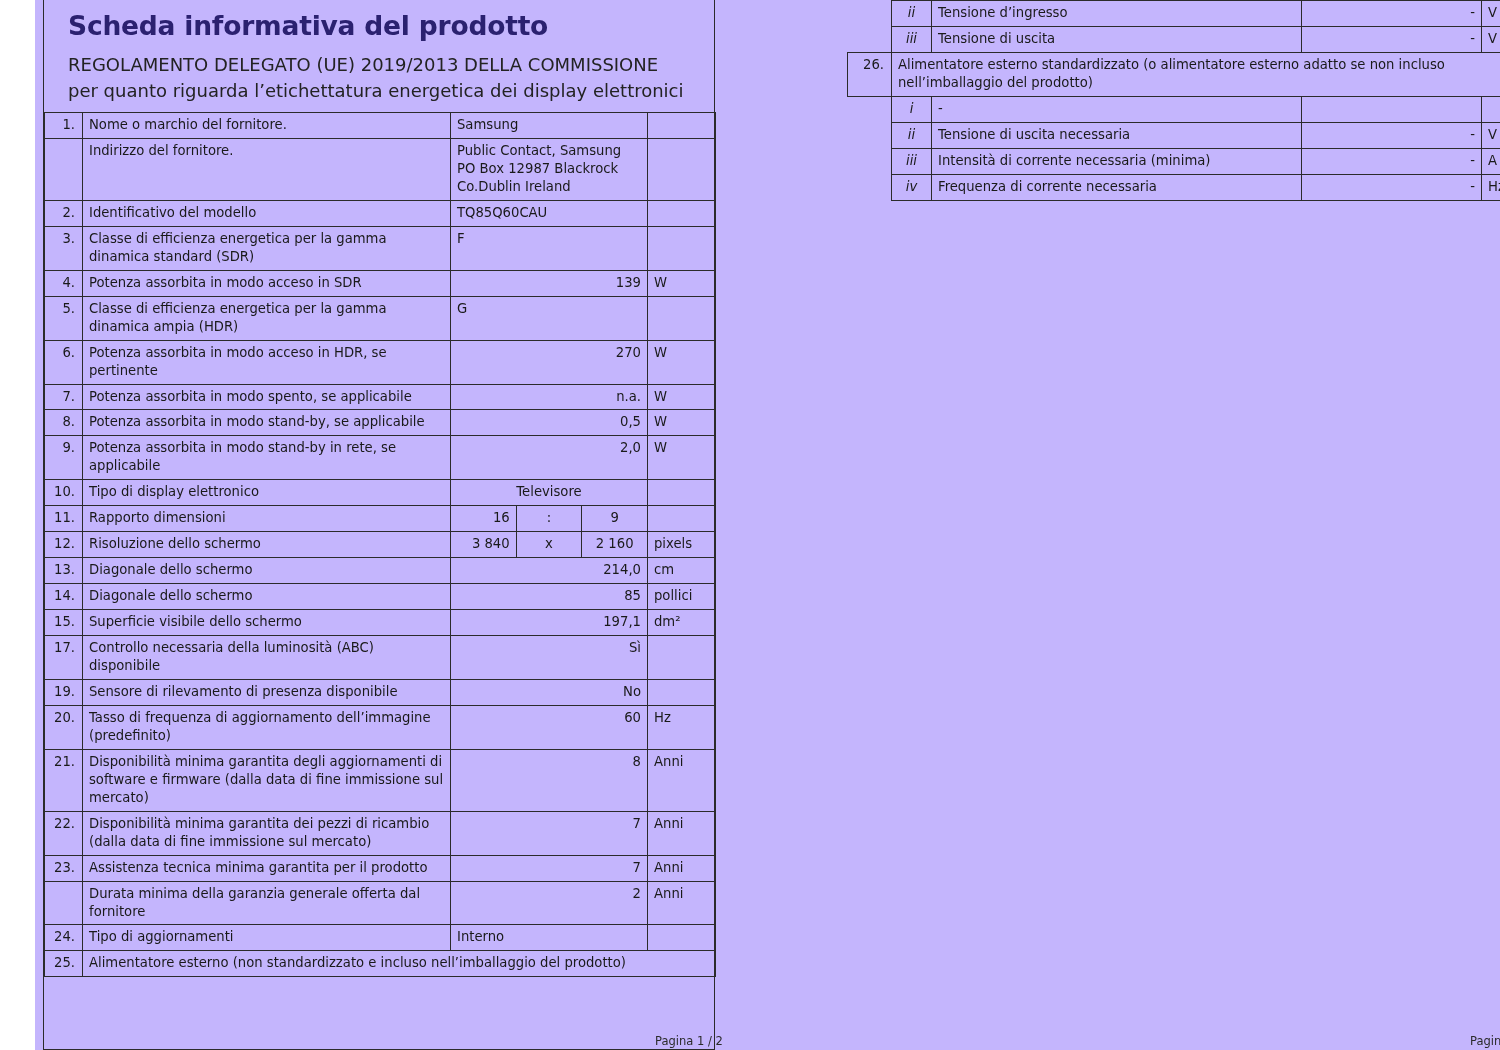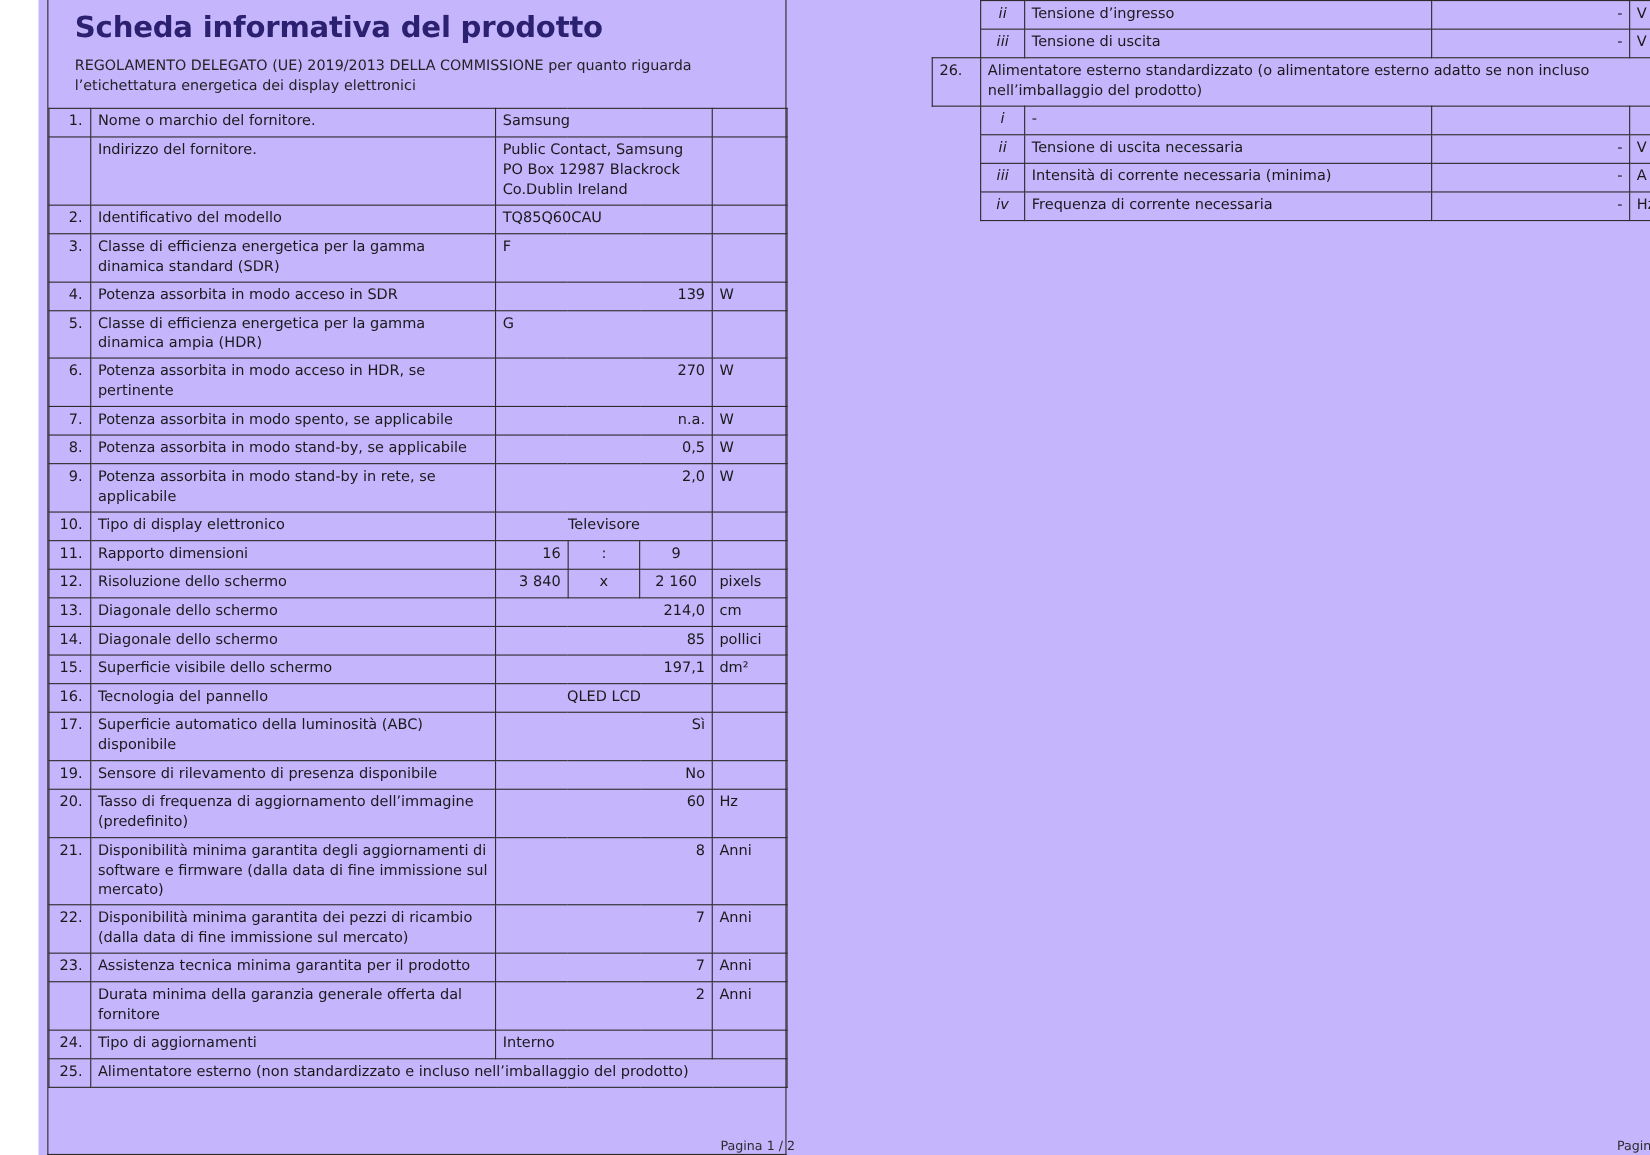--- a/index.html
+++ b/index.html
@@ -37,21 +37,21 @@
     height: 190px;
   }
   .title {
     font-size: 26.5px;
     font-weight: bold;
     color: #2b2170;
     margin: 10px 0 0 24px;
     letter-spacing: -0.2px;
   }
   .subtitle {
-    font-size: 13px;
+    font-size: 18px;
     color: #232323;
     margin: 11px 22px 0 24px;
     line-height: 1.42;
   }
   table {
     border-collapse: collapse;
     width: 100%;
     table-layout: fixed;
   }
   .tbl-left { margin-top: 9px; }
@@ -75,21 +75,21 @@
   .ar-sep { width: 37px; text-align: center; }
   .ar-b { width: 80px; text-align: center; }
   .footer {
     position: absolute;
     font-size: 11.5px;
     color: #2b2b2b;
   }
   .footer-left { left: 620px; top: 1034px; }
   .footer-right { left: 1435px; top: 1034px; }
   
-  .r-num { width: 44px; padding-right: 7px; }
+  .r-num { width: 44px; text-align: right; padding-right: 7px; }
   .r-rom { width: 40px; text-align: center; font-style: italic; }
   .r-param { width: 370px; }
   .r-val { width: 180px; }
   .r-unit { width: 42px; }
 </style>
 </head>
 <body>
 
 <div class="page">
 
@@ -252,33 +252,23 @@
             <td class="num">15.</td>
             <td class="param">
               <div>Superficie visibile dello schermo</div>
             </td>
             <td class="val r" colspan="3">
               <div>197,1</div>
             </td>
             <td class="unit">dm²</td>
           </tr>
           <tr>
-            <td class="num">16.</td>
-            <td class="param">
-              <div>Tecnologia del pannello</div>
-            </td>
-            <td class="val c" colspan="3">
-              <div>QLED LCD</div>
-            </td>
-            <td class="unit"></td>
-          </tr>
-          <tr>
             <td class="num">17.</td>
             <td class="param">
-              <div>Superficie automatico della luminosità (ABC) disponibile</div>
+              <div>Controllo necessaria della luminosità (ABC) disponibile</div>
             </td>
             <td class="val r" colspan="3">
               <div>Sì</div>
             </td>
             <td class="unit"></td>
           </tr>
           <tr>
             <td class="num">19.</td>
             <td class="param">
               <div>Sensore di rilevamento di presenza disponibile</div>

